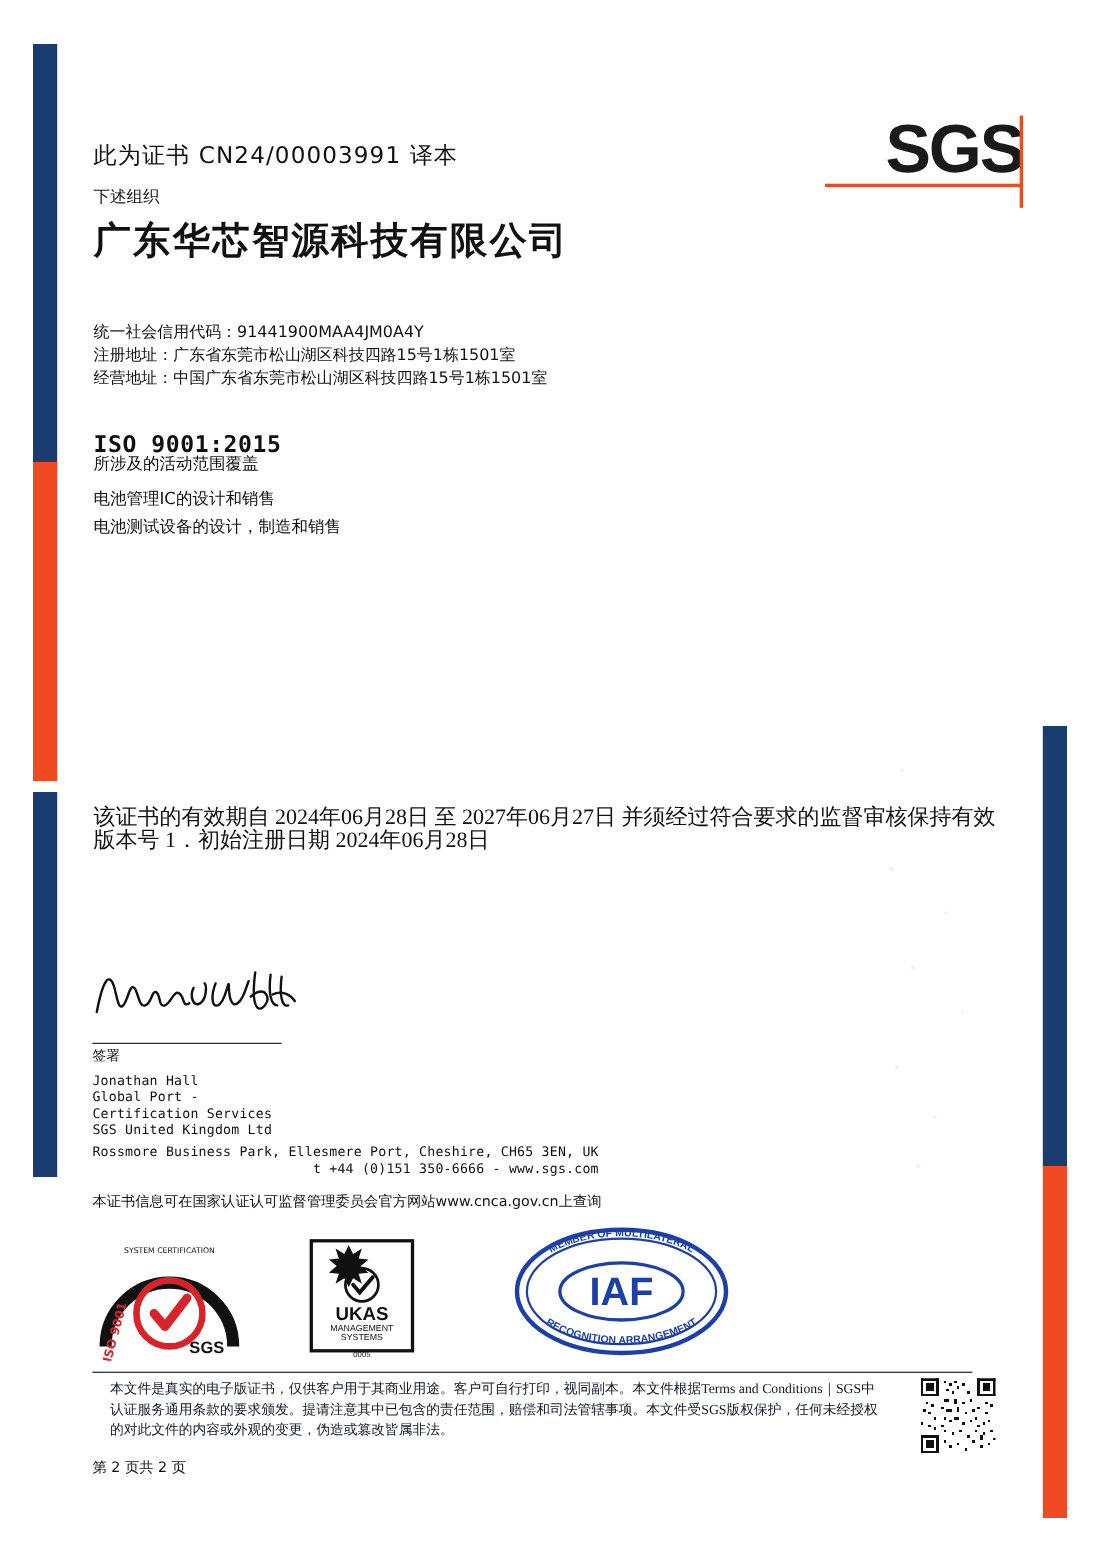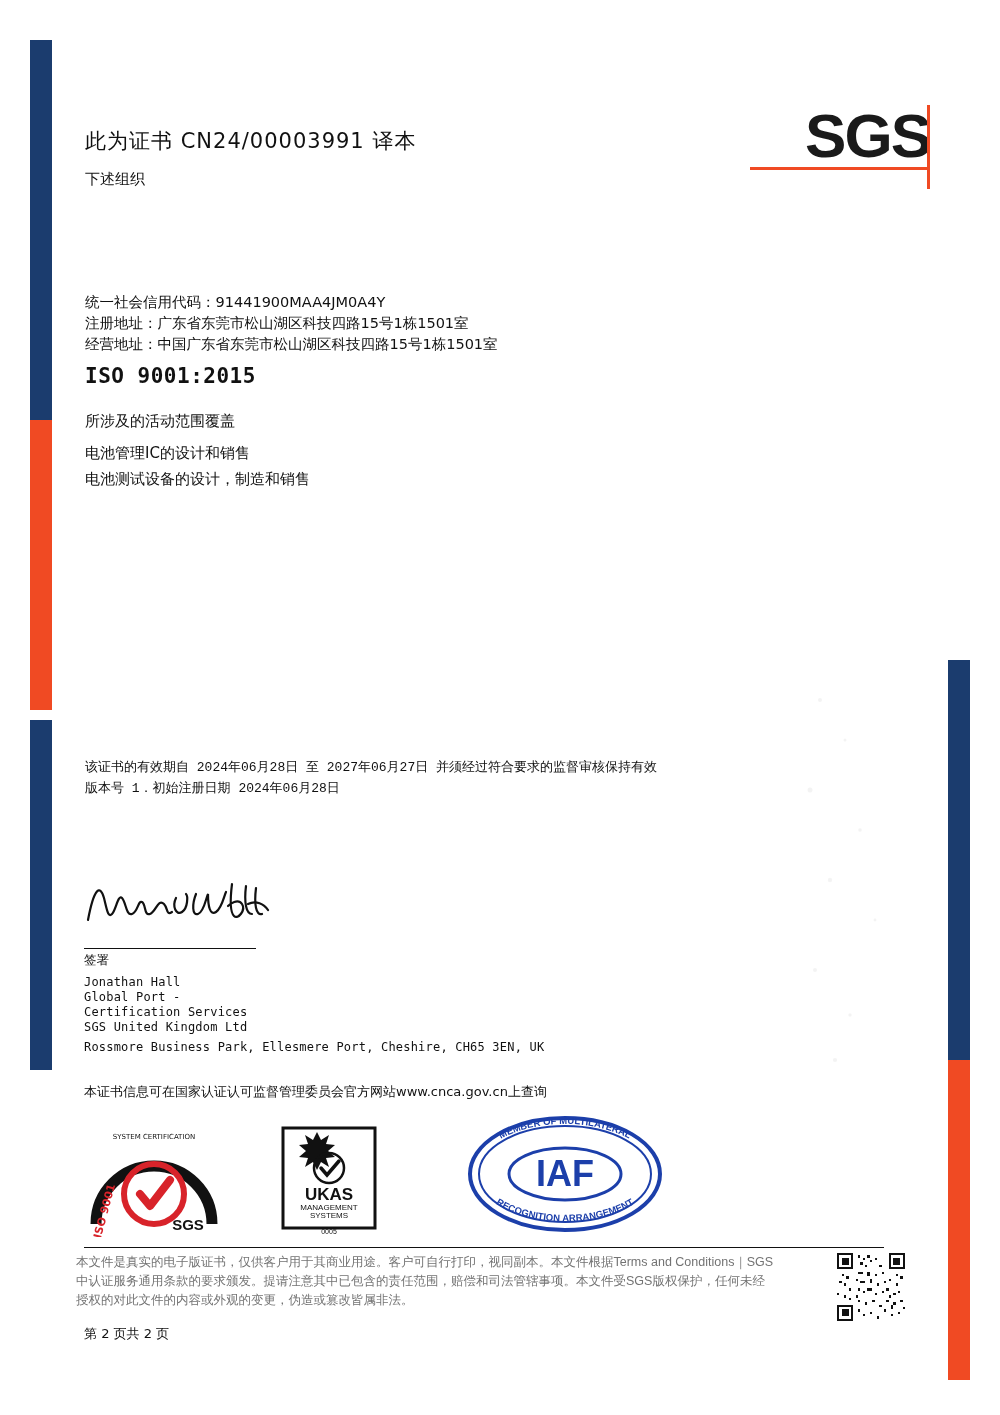--- a/index.html
+++ b/index.html
@@ -96,21 +96,21 @@
     left: 85px;
     top: 292px;
     font-size: 14.5px;
     line-height: 21px;
     color: #111;
     font-family: "DejaVu Sans", sans-serif;
   }
   .standard {
     position: absolute;
     left: 85px;
-    top: 364px;
+    top: 392px;
     font-size: 21px;
     font-weight: bold;
     letter-spacing: 0.5px;
     color: #111;
     font-family: "DejaVu Sans Mono", monospace;
   }
   .scope-head {
     position: absolute;
     left: 85px;
     top: 412px;
@@ -124,25 +124,25 @@
     top: 440px;
     font-size: 15px;
     line-height: 26px;
     color: #111;
     font-family: "DejaVu Sans", sans-serif;
   }
 
   .validity {
     position: absolute;
     left: 85px;
-    top: 757px;
-    font-size: 13px;
+    top: 733px;
+    font-size: 20px;
     line-height: 21px;
     color: #111;
-    font-family: Liberation Mono, monospace;
+    font-family: Liberation Serif, serif;
   }
 
   
   .signature-svg {
     position: absolute;
     left: 80px;
     top: 870px;
   }
   .sig-rule {
     position: absolute;
@@ -203,27 +203,27 @@
   .footer-rule {
     position: absolute;
     left: 84px;
     top: 1247px;
     width: 800px;
     height: 1px;
     background: #111;
   }
   .footer-text {
     position: absolute;
-    left: 76px;
+    left: 100px;
     top: 1253px;
     width: 700px;
     font-size: 12.5px;
     line-height: 19px;
-    color: #737373;
-    font-family: Liberation Sans, sans-serif;
+    color: #0f172a;
+    font-family: Liberation Serif, serif;
   }
   .page-num {
     position: absolute;
     left: 84px;
     top: 1325px;
     font-size: 13px;
     color: #111;
     font-family: "DejaVu Sans", sans-serif;
   }
   .qr {
@@ -268,20 +268,21 @@
       <circle cx="40" cy="210" r="2.2"></circle>
         <circle cx="85" cy="250" r="1.4"></circle>
       <circle cx="25" cy="300" r="2"></circle>
         <circle cx="60" cy="345" r="1.7"></circle>
       <circle cx="45" cy="390" r="2.1"></circle>
     </g>
   </svg>
 
   <div class="title-translation">此为证书 CN24/00003991 译本</div>
   <div class="subtitle-org">下述组织</div>
+  <div class="company-name">广东华芯智源科技有限公司</div>
 
   <div class="details">
     <div>统一社会信用代码：91441900MAA4JM0A4Y</div>
     <div>注册地址：广东省东莞市松山湖区科技四路15号1栋1501室</div>
     <div>经营地址：中国广东省东莞市松山湖区科技四路15号1栋1501室</div>
   </div>
 
   <div class="standard">ISO 9001:2015</div>
   <div class="scope-head">所涉及的活动范围覆盖</div>
   <div class="scope-lines">
@@ -311,20 +312,21 @@
 
   <div class="sig-block">
     <div>Jonathan Hall</div>
     <div>Global Port -</div>
     <div>Certification Services</div>
     <div>SGS United Kingdom Ltd</div>
   </div>
 
   <div class="sig-address">
     <div>Rossmore Business Park, Ellesmere Port, Cheshire, CH65 3EN, UK</div>
+    <div>t +44 (0)151 350-6666 - www.sgs.com</div>
   </div>
 
   <div class="cnca-note">本证书信息可在国家认证认可监督管理委员会官方网站www.cnca.gov.cn上查询</div>
 
   <svg class="marks" viewBox="0 0 620 125">
 
     <g>
       <path d="M18 112 A58 58 0 0 1 134 112" fill="none" stroke="#111" stroke-width="11"></path>
       <circle cx="76" cy="82" r="30" fill="none" stroke="#d8232a" stroke-width="6"></circle>
       <path d="M62 82 L72 94 L92 68" fill="none" stroke="#d8232a" stroke-width="8" stroke-linecap="round" stroke-linejoin="round"></path>

